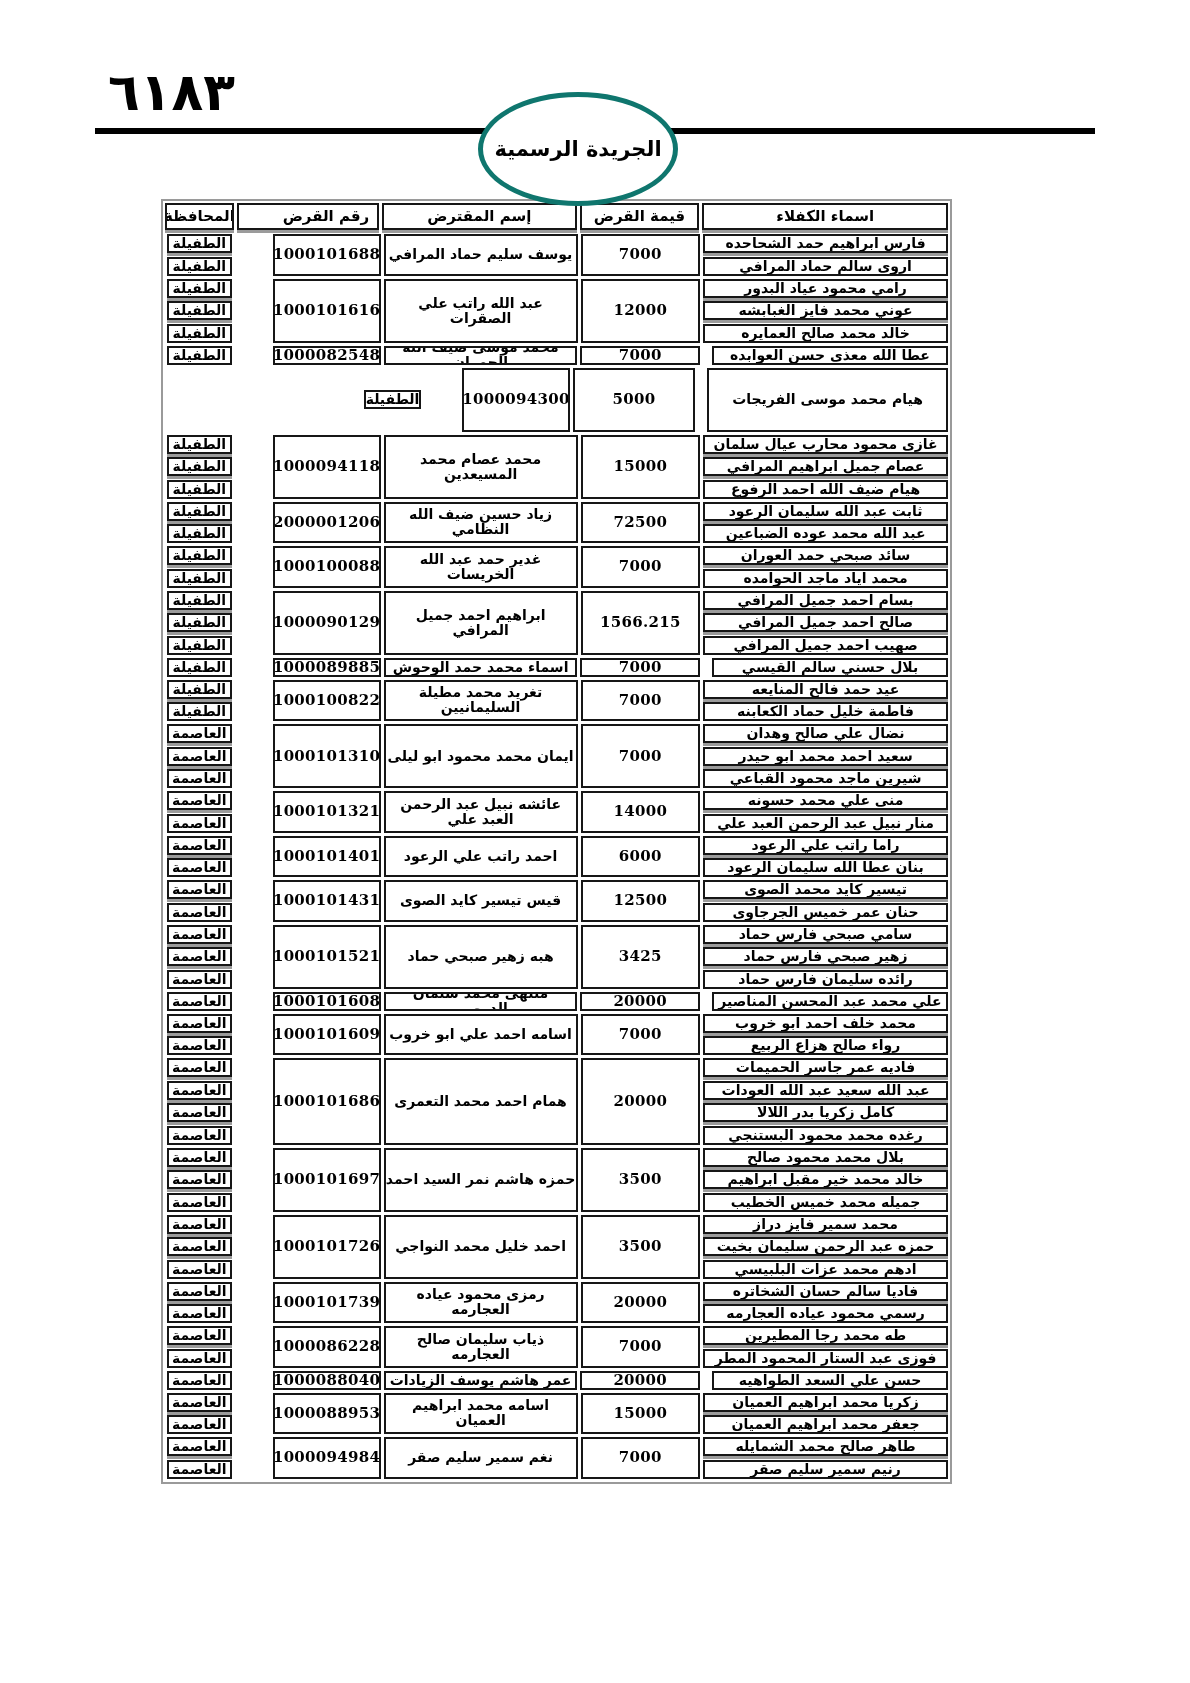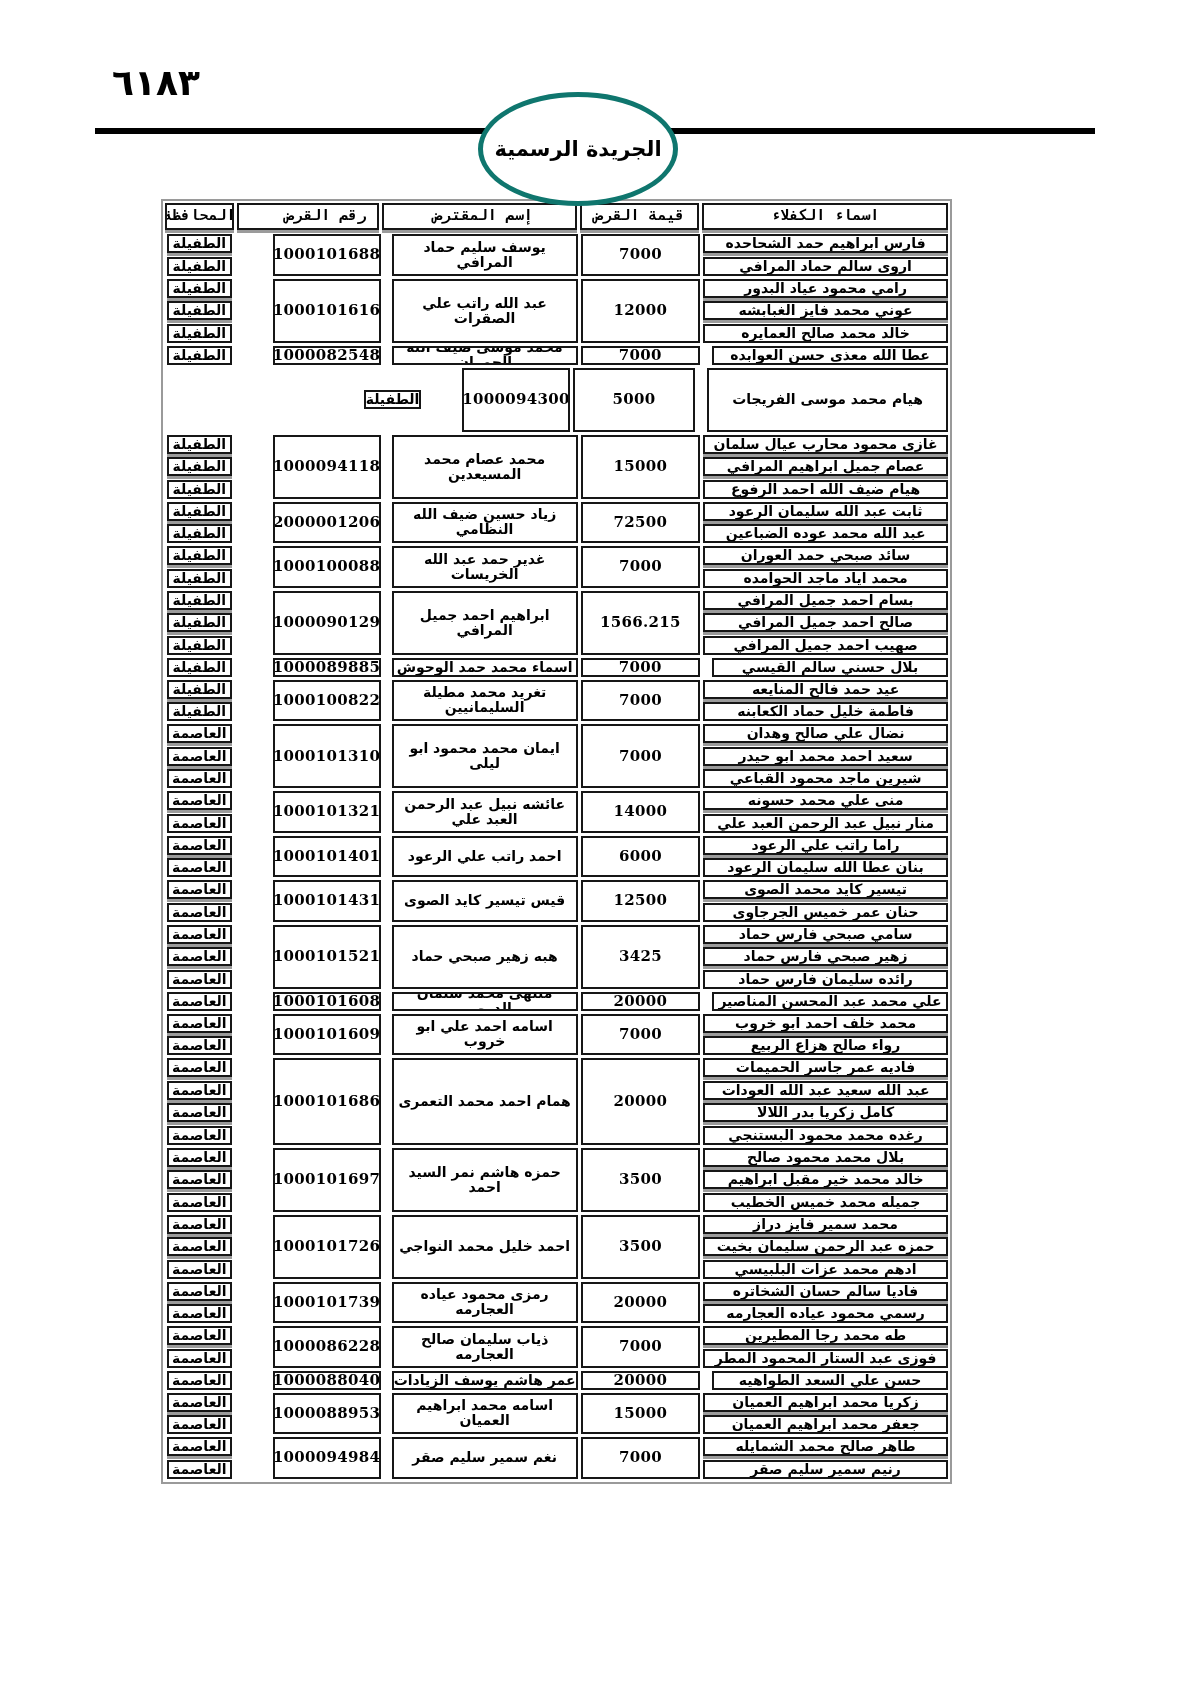--- a/index.html
+++ b/index.html
@@ -2,22 +2,22 @@
 <html lang="ar"><head>
 <meta charset="utf-8">
 <style>
   html,body{margin:0;padding:0;background:#fff;}
   .page{
     position:relative;width:1190px;height:1683px;background:#fff;overflow:hidden;
     font-family:"DejaVu Serif","DejaVu Sans",serif;color:#000;
   }
   
   .page-number{
-    position:absolute;left:112px;top:62px;width:140px;
-    font-size:36px;font-weight:bold;text-align:left;
+    position:absolute;left:95px;top:62px;width:140px;
+    font-size:52px;font-weight:bold;text-align:right;
     font-family:"DejaVu Sans","DejaVu Serif",sans-serif;
   }
   .head-rule{
     position:absolute;left:95px;top:128px;width:1000px;height:6px;background:#000;
   }
   .banner-oval{
     position:absolute;left:478px;top:92px;width:190px;height:104px;
     border:5px solid #0f766e;border-radius:50%;background:#fff;z-index:2;
     display:flex;align-items:center;justify-content:center;
   }
@@ -29,32 +29,32 @@
   .loan-table{
     position:absolute;left:161px;top:199px;width:791px;direction:rtl;
     border:2px solid #9a9a9a;padding:2px 2px 3px 2px;box-sizing:border-box;background:#fff;
   }
   .t-row{display:flex;direction:rtl;}
   .hdr{margin-bottom:4px;}
   .grp{margin-top:3px;}
   .grp:first-of-type{margin-top:0;}
   .c-guar{width:250px;}
   .c-val{width:122px;}
-  .c-bor{width:198px;padding-left:8px;}
+  .c-bor{width:198px;}
   .c-num{width:144px;padding-left:36px;}
   .c-gov{width:70px;}
   .cell{margin-left:3px;box-sizing:border-box;}
   .cell:last-child{margin-left:0;}
   .bx{
     border:2px solid #161616;background:#fff;box-sizing:border-box;
     display:flex;align-items:center;justify-content:center;
     font-weight:bold;font-size:14px;line-height:15px;text-align:center;
     overflow:hidden;
   }
-  .hbx{height:27px;font-size:15px;box-shadow:0 3px 0 #9b9b9b;font-family:Liberation Mono, monospace;}
+  .hbx{height:27px;font-size:15px;box-shadow:0 3px 0 #9b9b9b;}
   .full{height:100%;}
   .stack{display:flex;flex-direction:column;height:100%;justify-content:space-between;}
   .stack .bx{height:19px;flex:0 0 19px;}
   .stack .bx.sh{box-shadow:0 3px 0 #9b9b9b;}
   .stack.center1{justify-content:center;padding-left:9px;}
   .gov .bx{margin:0 2px;}
   .num{direction:ltr;font-size:15px;letter-spacing:.3px;}
   .top-align{align-items:flex-start;padding-top:1px;}
 </style>
 </head>

